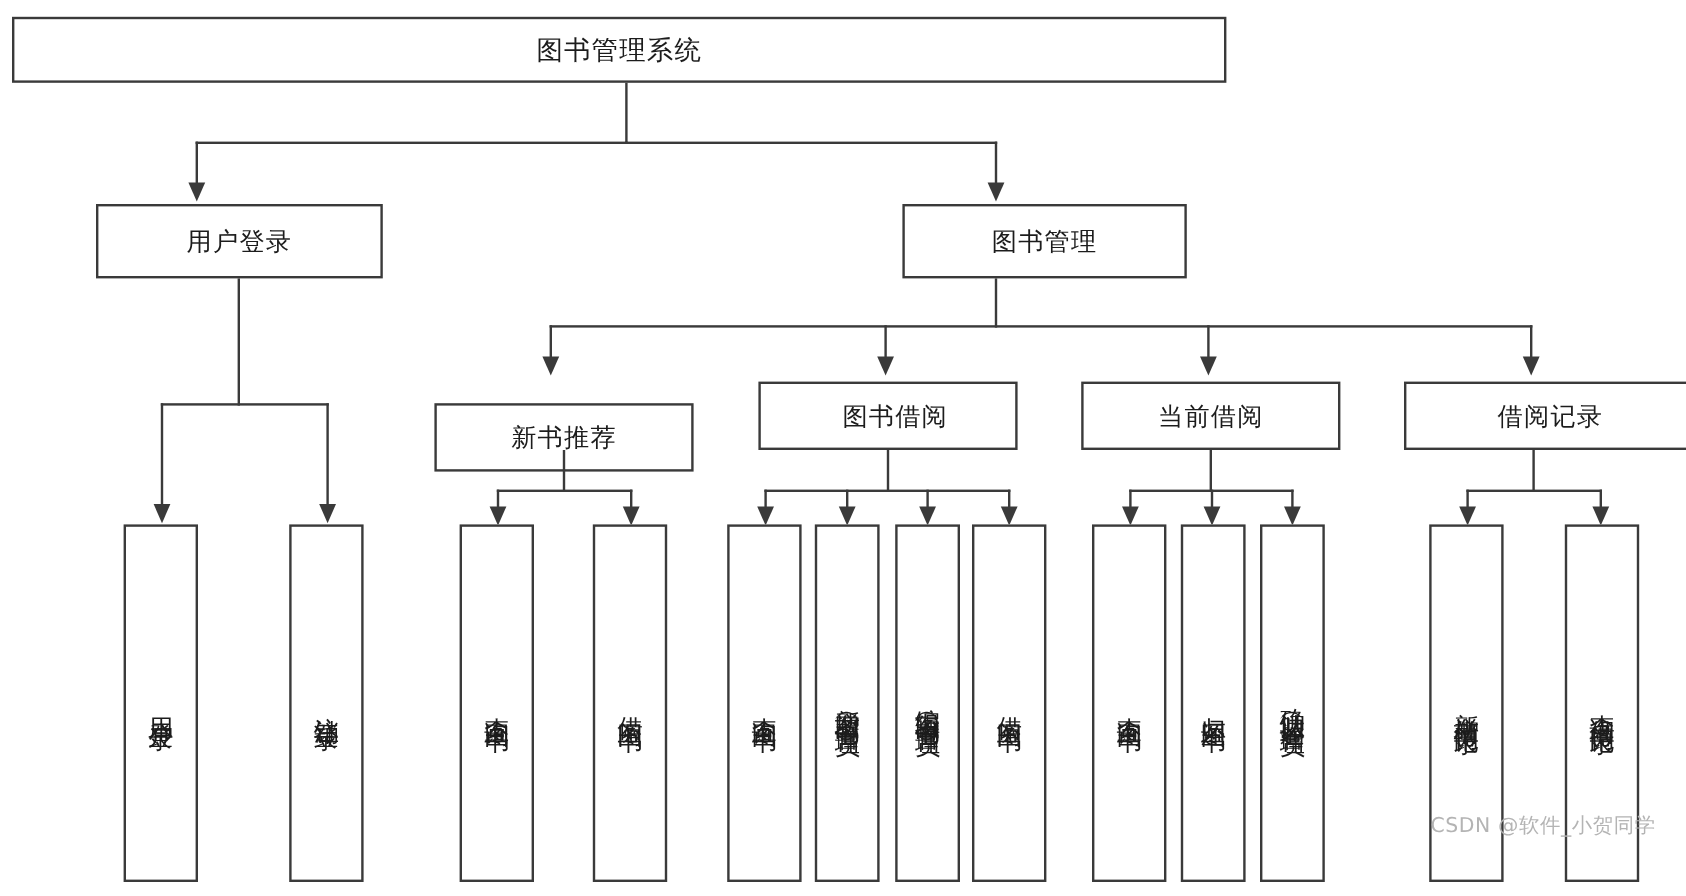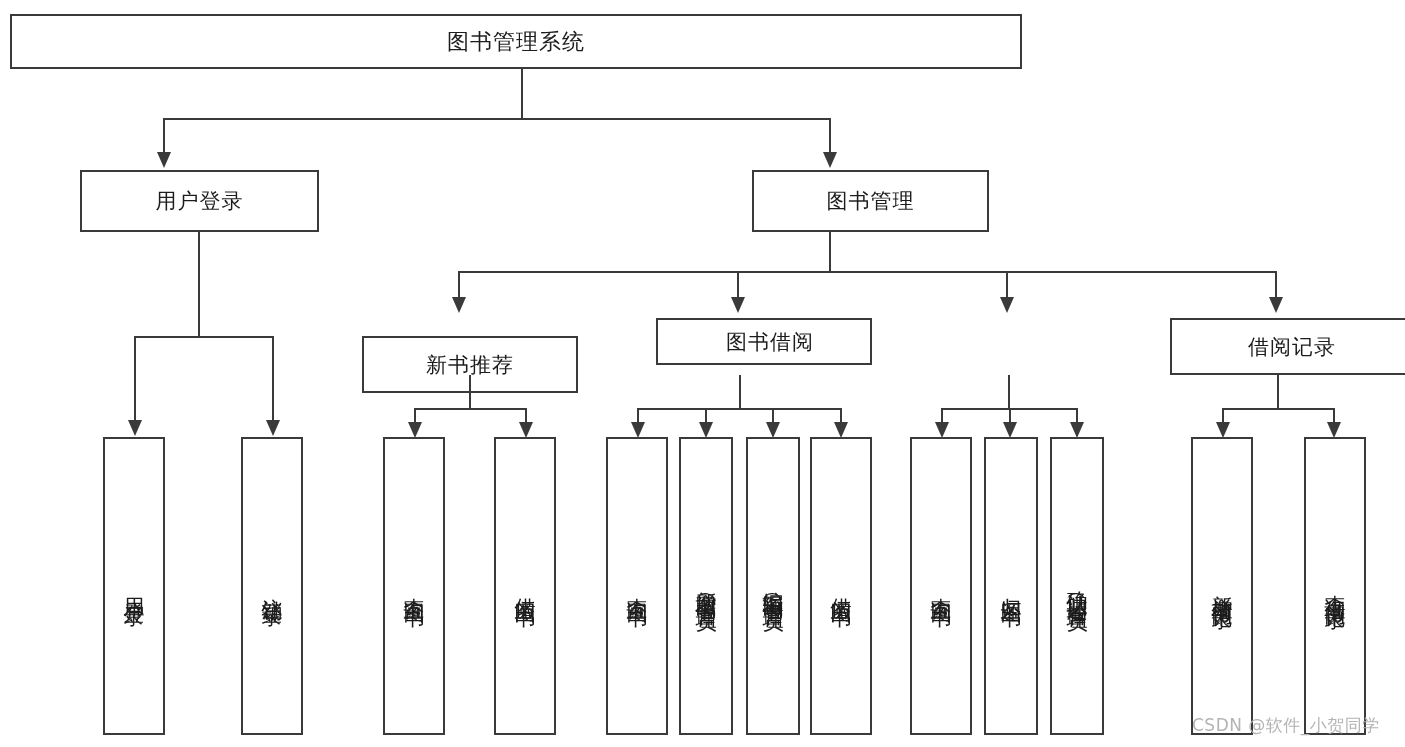--- a/index.html
+++ b/index.html
@@ -114,22 +114,25 @@
   <div class="conn vline" style="left:737px; top:271px; width:2px; height:28px;"></div>
   <div class="arrow" style="left:731px; top:297px;"></div>
   <div class="conn vline" style="left:1006px; top:271px; width:2px; height:28px;"></div>
   <div class="arrow" style="left:1000px; top:297px;"></div>
   <div class="conn vline" style="left:1275px; top:271px; width:2px; height:28px;"></div>
   <div class="arrow" style="left:1269px; top:297px;"></div>
 
   <div class="node node-h" style="left:362px; top:318px; width:216px; height:57px;margin-top:18px;">
     <span>新书推荐</span>
   </div>
-  <div class="node node-h" style="left:656px; top:318px; width:216px; height:47px;padding-left:12px;">
+  <div class="node node-h" style="left:632px; top:318px; width:216px; height:57px;padding-left:12px;">
     <span>图书借阅</span>
+  </div>
+  <div class="node node-h" style="left:901px; top:318px; width:216px; height:57px;">
+    <span>当前借阅</span>
   </div>
   <div class="node node-h" style="left:1170px; top:318px; width:244px; height:57px;">
     <span>借阅记录</span>
   </div>
 
   <div class="conn vline" style="left:469px; top:375px; width:2px; height:35px;"></div>
   <div class="conn hline" style="left:414px; top:408px; width:113px; height:2px;"></div>
   <div class="conn vline" style="left:414px; top:408px; width:2px; height:16px;"></div>
   <div class="arrow" style="left:408px; top:422px;"></div>
   <div class="conn vline" style="left:525px; top:408px; width:2px; height:16px;"></div>
@@ -199,15 +202,15 @@
     <span class="vtext">确认归还（管理员）</span>
   </div>
 
   <div class="node node-v" style="left:1191px; top:437px; width:62px; height:298px;">
     <span class="vtext">新增借阅记录</span>
   </div>
   <div class="node node-v" style="left:1304px; top:437px; width:62px; height:298px;">
     <span class="vtext">查询借阅记录</span>
   </div>
 
-  <div class="watermark" style="left:1192px; top:714px;">CSDN @软件_小贺同学</div>
+  <div class="watermark" style="left:1192px; top:676px;">CSDN @软件_小贺同学</div>
 
 </div>
 
 </body></html>

